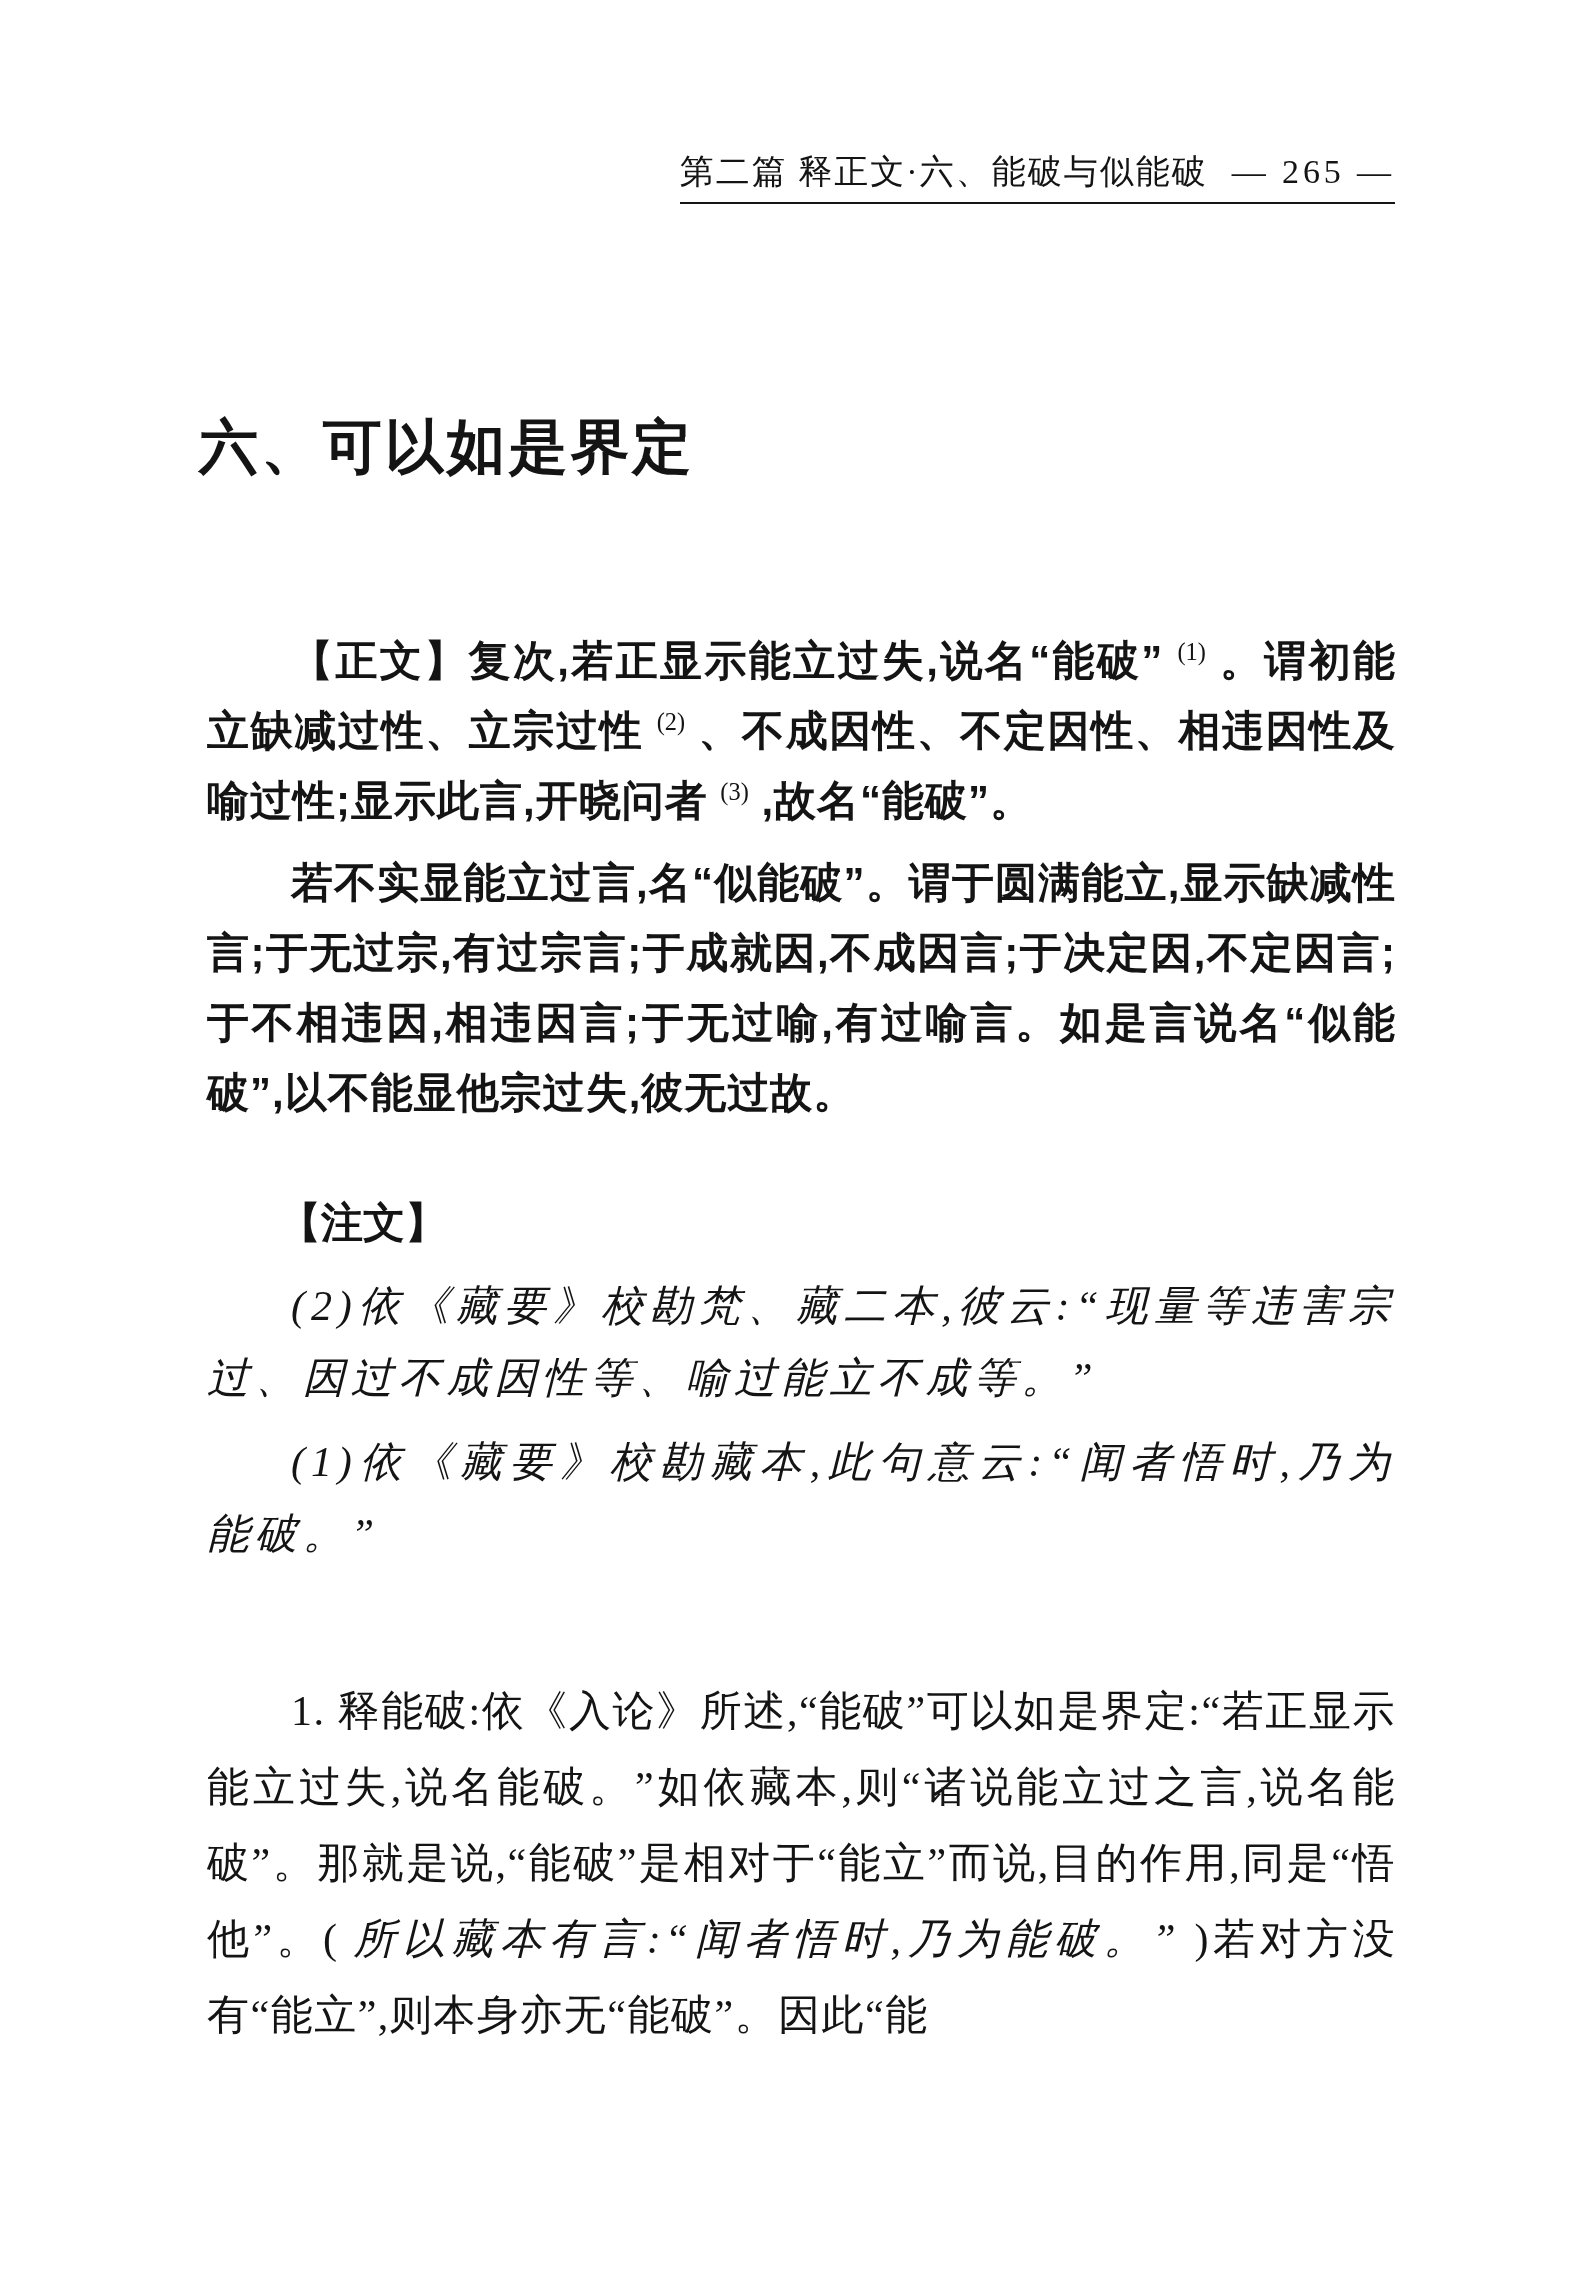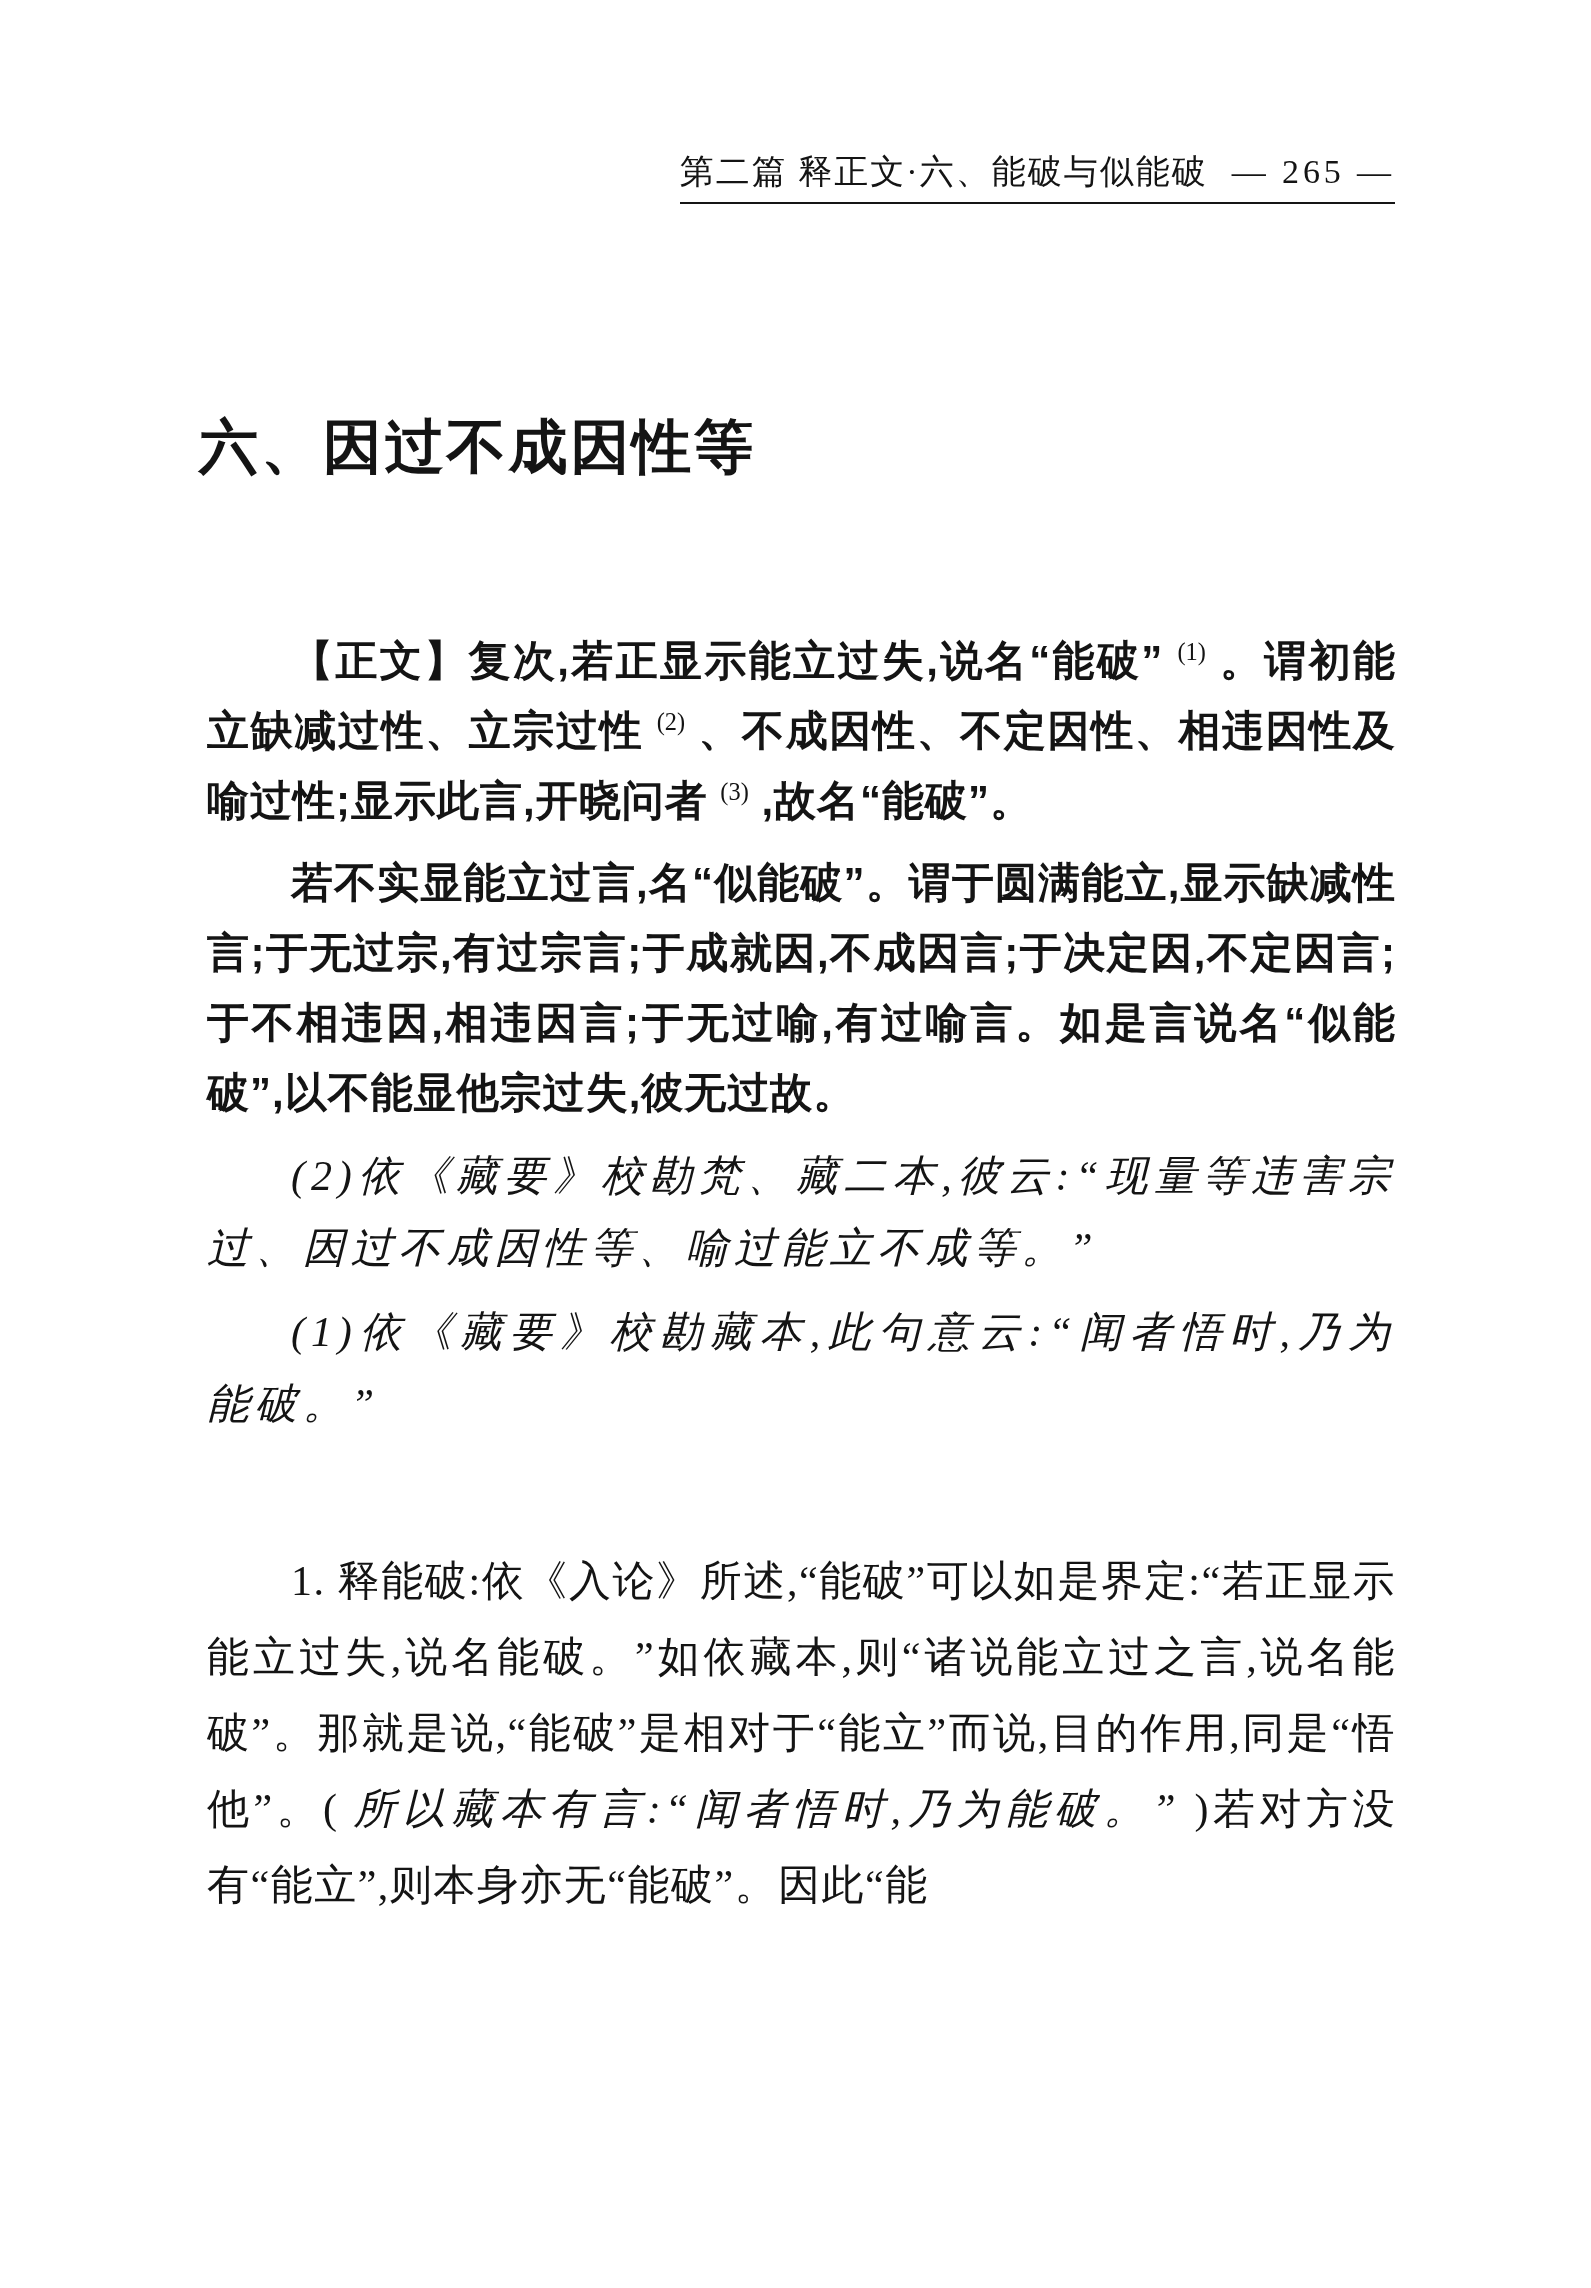--- a/index.html
+++ b/index.html
@@ -103,21 +103,21 @@
 </head>
 <body>
 
 <div class="page">
 
   <div class="running-head">
     <span class="rh-title">第二篇 释正文·六、能破与似能破</span>
     <span class="pageno">— 265 —</span>
   </div>
 
-  <h1 class="chapter-title">六、因过不成因性等</h1>
+  <h1 class="chapter-title">六、可以如是界定</h1>
 
   <div class="content">
 
     <p class="para hei indent">
       
     
         <span class="text-seg">【正文】复次,若正显示能立过失,说名“能破”</span>
       
         <span class="sup">(1)</span>
       
@@ -127,20 +127,21 @@
       
         <span class="text-seg">、不成因性、不定因性、相违因性及喻过性;显示此言,开晓问者</span>
       
         <span class="sup">(3)</span>
       
         <span class="text-seg">,故名“能破”。</span>
       </p>
 
     <p class="para hei indent">若不实显能立过言,名“似能破”。谓于圆满能立,显示缺减性言;于无过宗,有过宗言;于成就因,不成因言;于决定因,不定因言;于不相违因,相违因言;于无过喻,有过喻言。如是言说名“似能破”,以不能显他宗过失,彼无过故。</p>
 
+    <p class="notes-heading">【注文】</p>
 
     <div class="notes">
 
 
         <p class="para kai indent">(2)依《藏要》校勘梵、藏二本,彼云:“现量等违害宗过、因过不成因性等、喻过能立不成等。”</p>
 
         <p class="para kai indent">(1)依《藏要》校勘藏本,此句意云:“闻者悟时,乃为能破。”</p>
       </div>
 
     <p class="para commentary indent">

